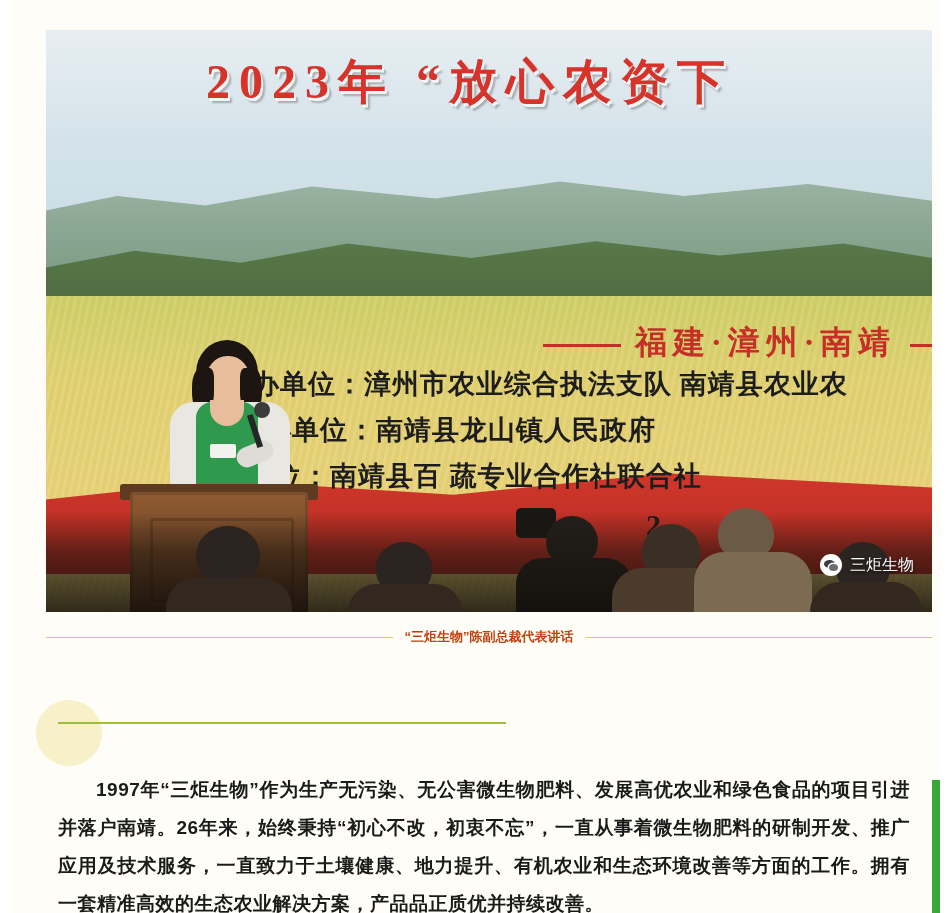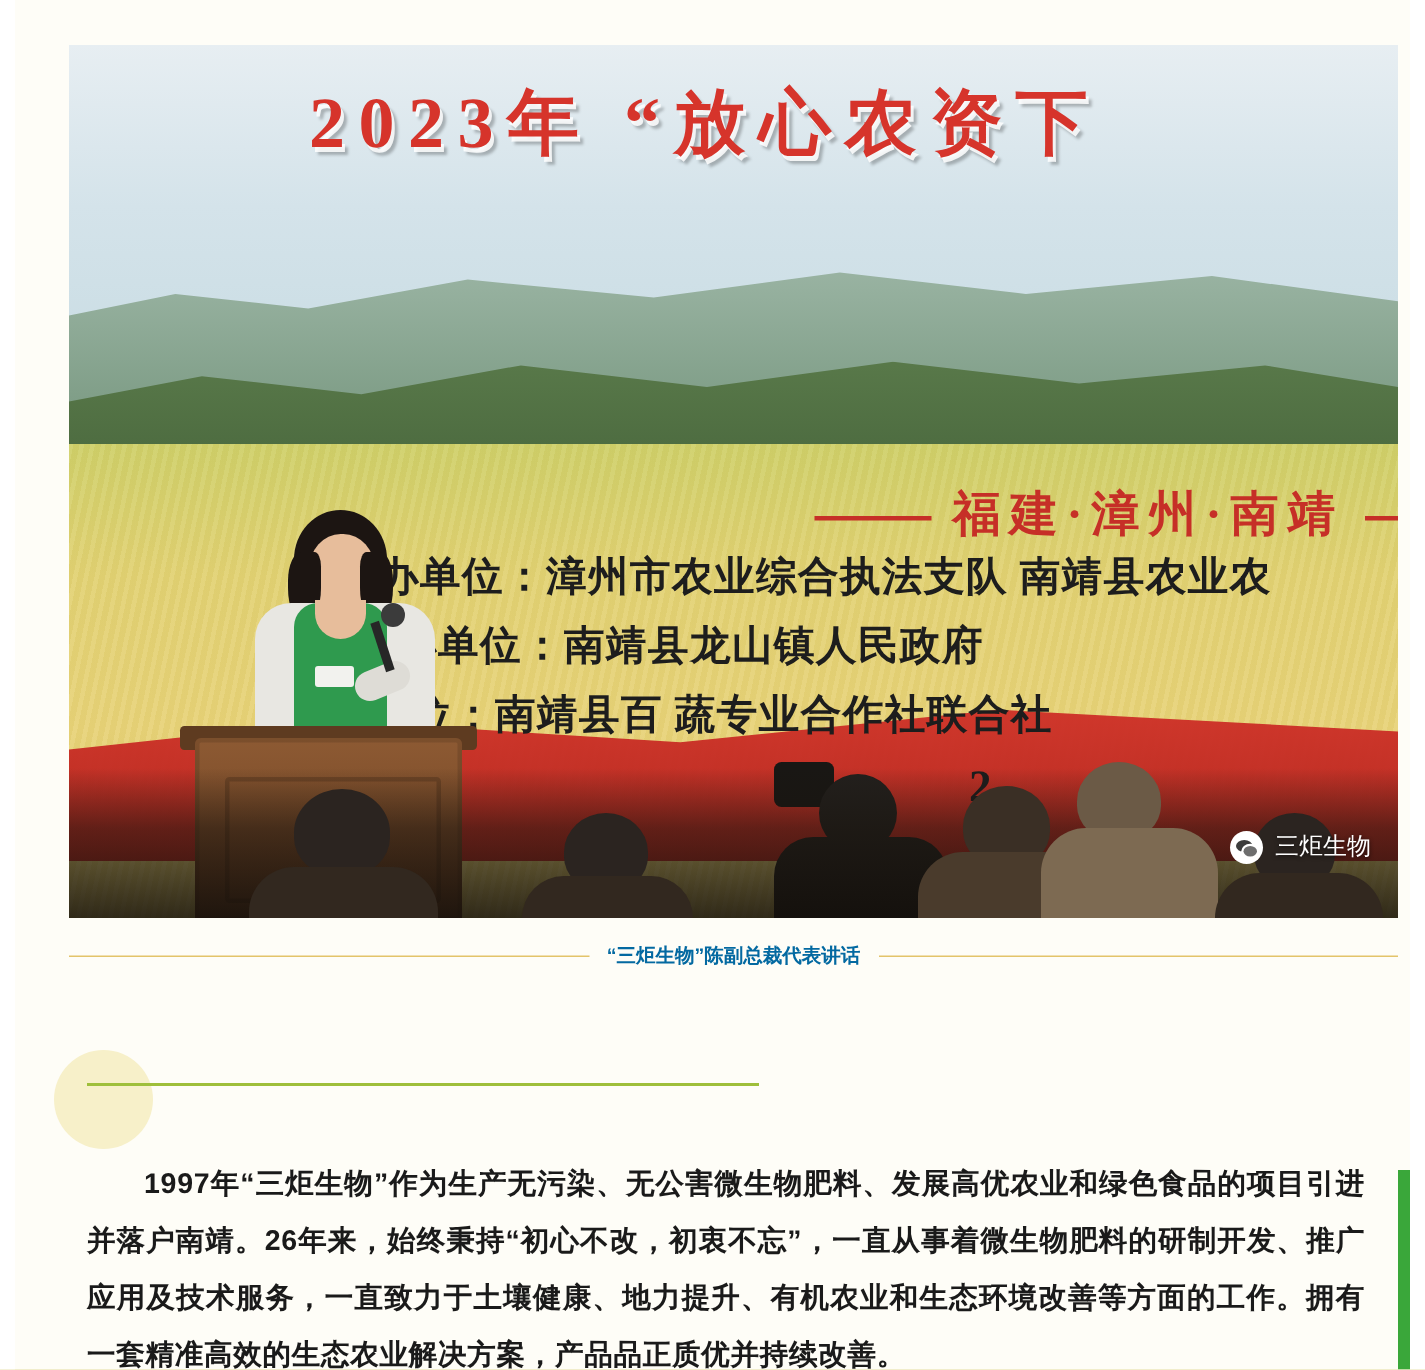--- a/index.html
+++ b/index.html
@@ -259,21 +259,21 @@
     position: absolute; left: 470px; top: 478px; width: 40px; height: 30px;
     background: #191714; border-radius: 5px;
   }
 
   
   .wx-badge {
     position: absolute;
     right: 18px;
     bottom: 36px;
     display: flex;
-    align-items: flex-start;
+    align-items: center;
     gap: 8px;
     color: #ffffff;
     font-size: 16px;
     text-shadow: 0 1px 3px rgba(0,0,0,.8);
     font-family: "Liberation Sans", sans-serif;
   }
   .wx-icon {
     width: 22px; height: 22px;
     border-radius: 50%;
     background: #ffffff;
@@ -308,21 +308,21 @@
     color: #d4a017;
     font-family: "Liberation Sans", sans-serif;
   }
   .caption .rule {
     flex: 1;
     height: 1px;
     background: #e3c46a;
   }
   .caption .cap-text {
     white-space: nowrap;
-    color: #0369a1;
+    color: #c2410c;
   }
 
   
   .body-block {
     position: absolute;
     left: 36px;
     top: 700px;
     width: 878px;
   }
   .deco-circle {

